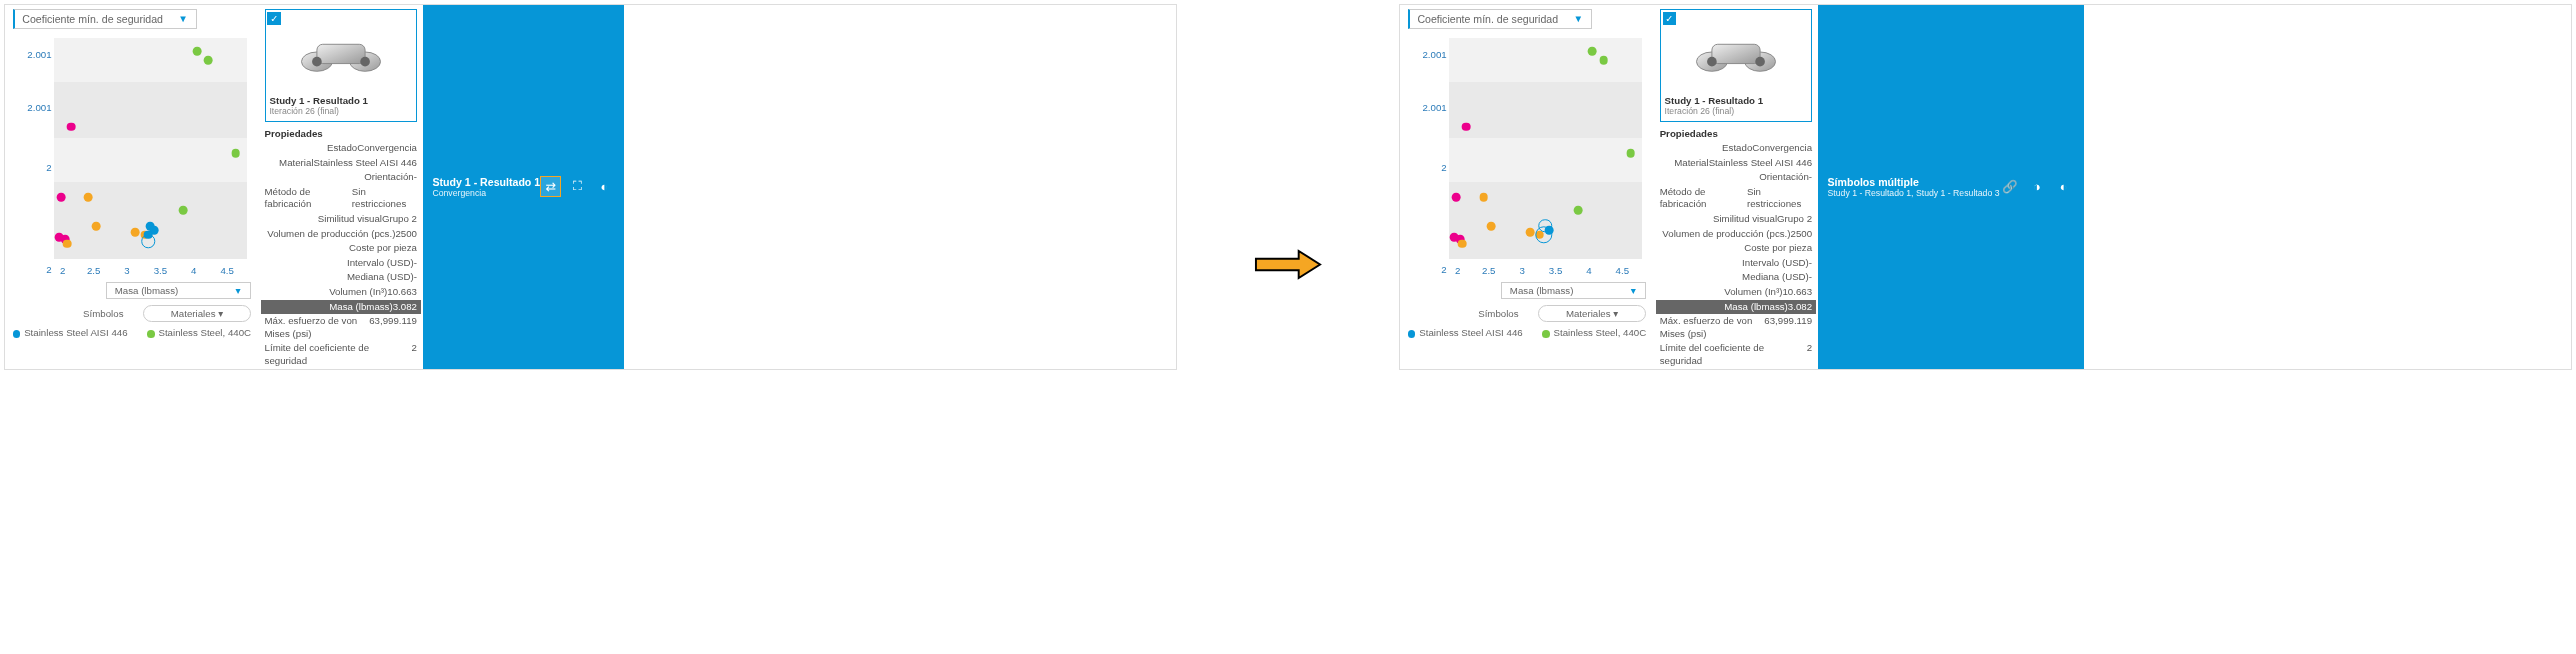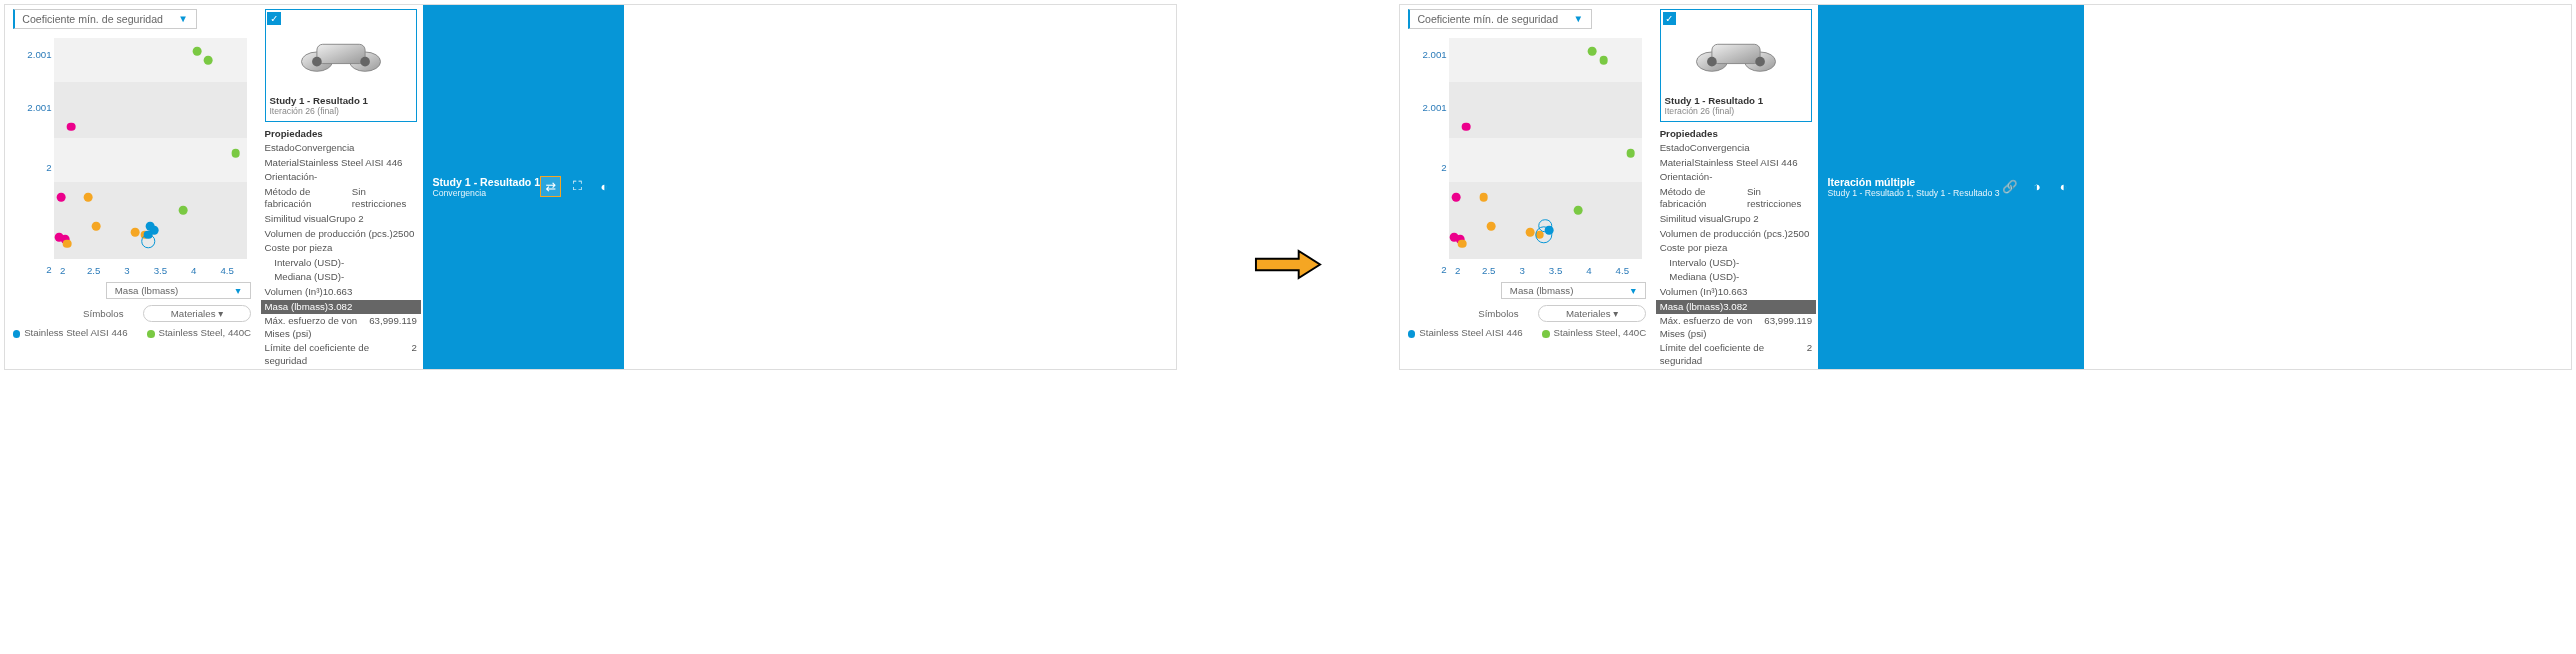--- a/index.html
+++ b/index.html
@@ -23,21 +23,21 @@
   .mat-pill{border:1px solid #ccc;border-radius:11.6px;padding:1.9px 27px;font-size:9.7px;color:#666}
   .legend{display:flex;gap:19.3px;justify-content:center;font-size:9.7px;color:#666;padding:5.8px 0 3.9px}
   .legend span.sw{display:inline-block;width:7.7px;height:7.7px;border-radius:50%;margin-right:3.9px;vertical-align:middle}
   .card{border:1.9px solid #0696d7;position:relative;padding:3.9px 3.9px 5.8px;margin-bottom:5.8px}
   .card .chk{position:absolute;top:1.9px;left:1.9px;width:13.5px;height:13.5px;background:#0696d7;color:#fff;font-size:9.7px;line-height:13.5px;text-align:center}
   .card .thumb3d{height:77px;display:flex;align-items:center;justify-content:center}
   .card svg{width:106px;height:58px}
   .card .ttl{font-size:9.7px;font-weight:bold;color:#333;margin-top:3.9px}
   .card .sub{font-size:8.7px;color:#888}
   .prop-head{font-size:9.7px;font-weight:bold;color:#333;margin:3.9px 0 1.9px}
-  .prow{display:flex;justify-content:flex-start;font-size:9.7px;color:#555;padding:1px 0;line-height:12.6px}
+  .prow{display:flex;justify-content:flex-end;font-size:9.7px;color:#555;padding:1px 0;line-height:12.6px}
   .prow.indent{padding-left:9.7px}
   .prow.hl{background:#666;color:#fff;padding:1px 3.9px;margin:0 -3.9px}
   .footer{background:#0696d7;color:#fff;display:flex;align-items:center;padding:5.8px 9.7px;font-size:10.6px}
   .footer .ttl{font-weight:bold}
   .footer .sub{font-size:8.7px;opacity:.9}
   .footer .icons{margin-left:auto;display:flex;gap:5.8px;align-items:center}
   .fic{width:21px;height:21px;display:flex;align-items:center;justify-content:center;font-size:12.6px;color:#fff}
   .fic.boxed{border:1.9px solid #f5a623;background:rgba(255,255,255,.15)}
   .arrow{align-self:center;margin-top:155px}
 </style>
@@ -326,21 +326,21 @@
           <span>63,999.119</span>
         </div>
       <div class="prow">
           <span>Límite del coeficiente de seguridad</span>
           <span>2</span>
         </div>
     </div>
   </div>
   <div class="footer">
     <div>
-      <div class="ttl">Iteración múltiple</div>
+      <div class="ttl">Símbolos múltiple</div>
       <div class="sub">Study 1 - Resultado 1, Study 1 - Resultado 3</div>
     </div>
     <div class="icons">
       <div class="fic">🔗</div>
       <div class="fic">◑</div>
       <div class="fic">◐</div>
     </div>
   </div>
 </div>
 

